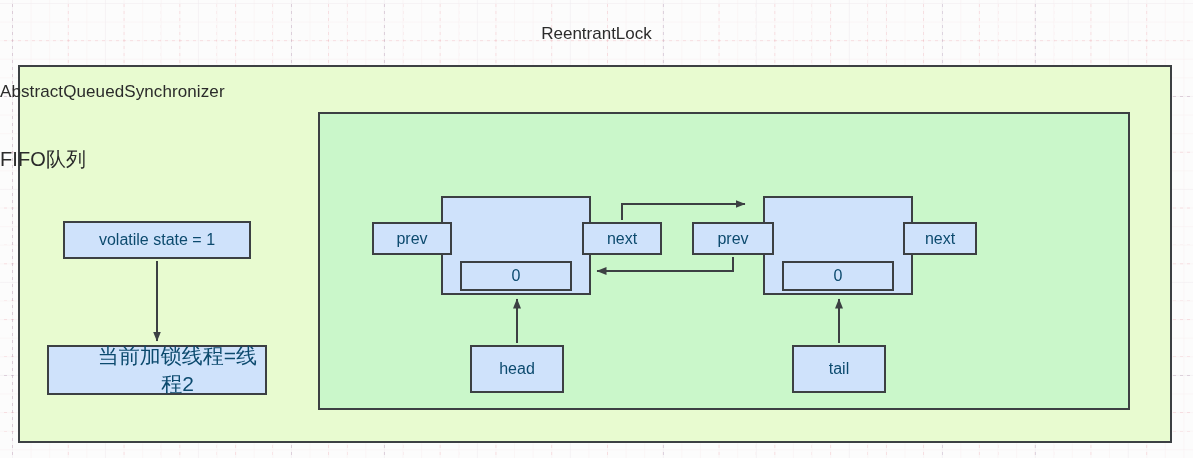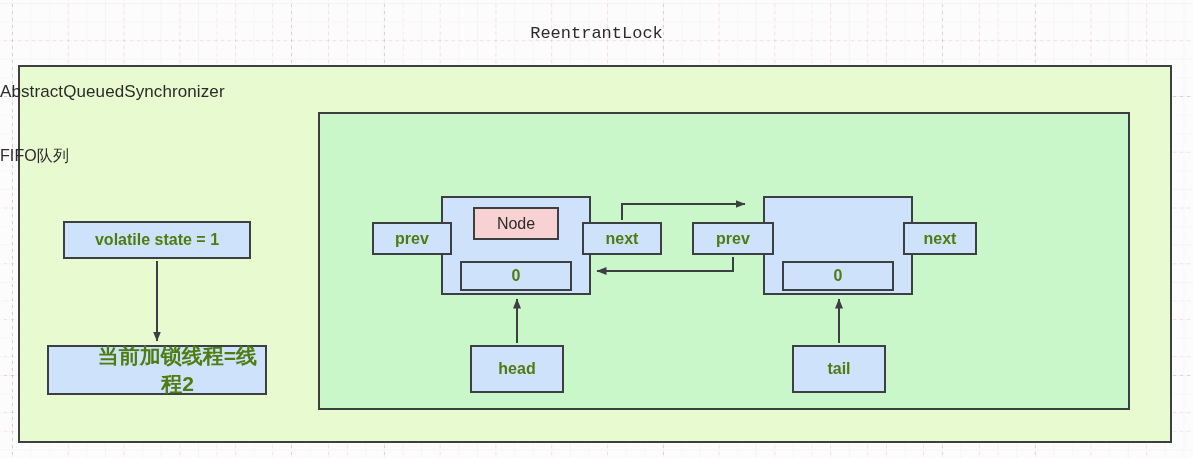--- a/index.html
+++ b/index.html
@@ -82,32 +82,30 @@
   }
 
   #page-title {
     left: 0;
     top: 24px;
     width: 1193px;
     font-size: 17px;
     color: #2b2b2b;
     text-align: center;
     position: absolute;
-    font-family: Liberation Mono, monospace;
   }
   #aqs-title { top: 82px; }
-  #fifo-title { top: 146px; font-size: 16px; }
+  #fifo-title { top: 146px; font-size: 20px; }
 
   
   .rect {
     background: #cfe2fb;
     border: 2px solid #3c4043;
     font-size: 16px;
-    color: #4d7c0f;
-    font-weight: bold;
+    color: #0c4a6e;
   }
   .rect-pink {
     background: #f8d2d2;
     border: 2px solid #3c4043;
     font-size: 16px;
     color: #2b2b2b;
   }
   .rect-pink.thread-text { color: #9b2d2d; }
 
   
@@ -250,21 +248,20 @@
     <path d="M517,343 L517,299" stroke="#3c4043" stroke-width="2" fill="none" marker-end="url(#ah)"></path>
 
     <path d="M839,343 L839,299" stroke="#3c4043" stroke-width="2" fill="none" marker-end="url(#ah)"></path>
   </svg>
 
   <div class="box rect" id="volatile-state">volatile state = 1</div>
 
   <div class="box rect" id="current-thread">当前加锁线程=线程2</div>
 
   <div class="box" id="node1-body"></div>
-  <div class="box rect-pink" id="node1-label">Node</div>
   <div class="box rect" id="node1-value">0</div>
   <div class="box rect" id="node1-prev">prev</div>
   <div class="box rect" id="node1-next">next</div>
 
   <div class="box" id="node2-body"></div>
   <div class="box rect" id="node2-value">0</div>
   <div class="box rect" id="node2-prev">prev</div>
   <div class="box rect" id="node2-next">next</div>
 
   <div class="box rect" id="tail-box">tail</div>

